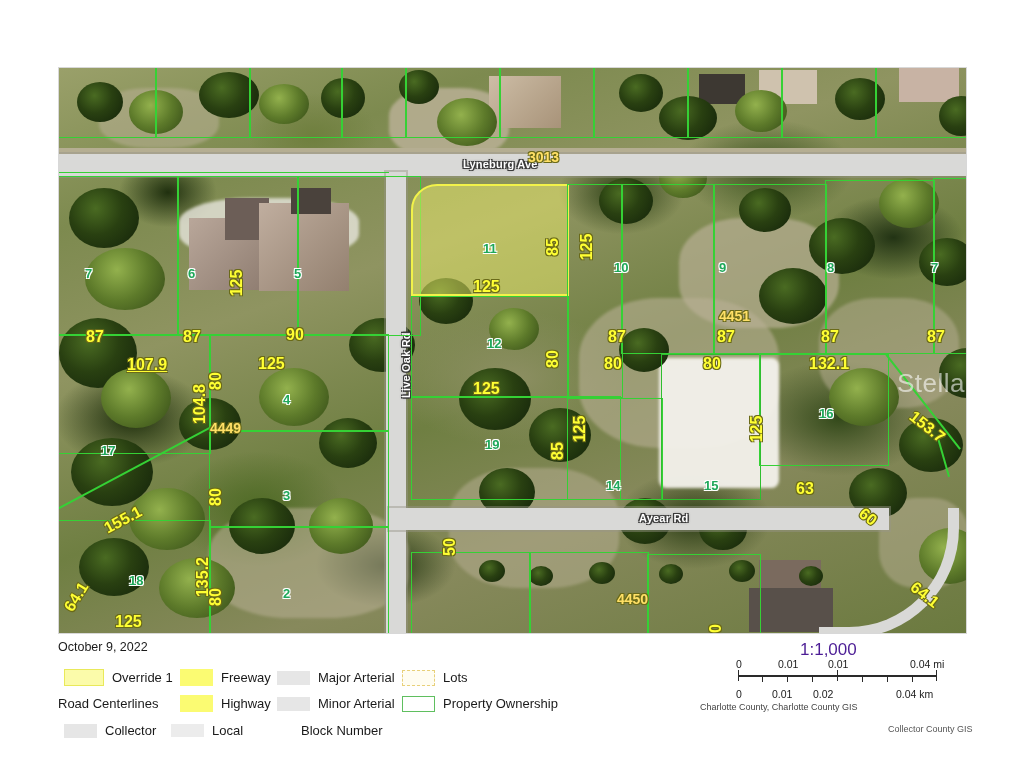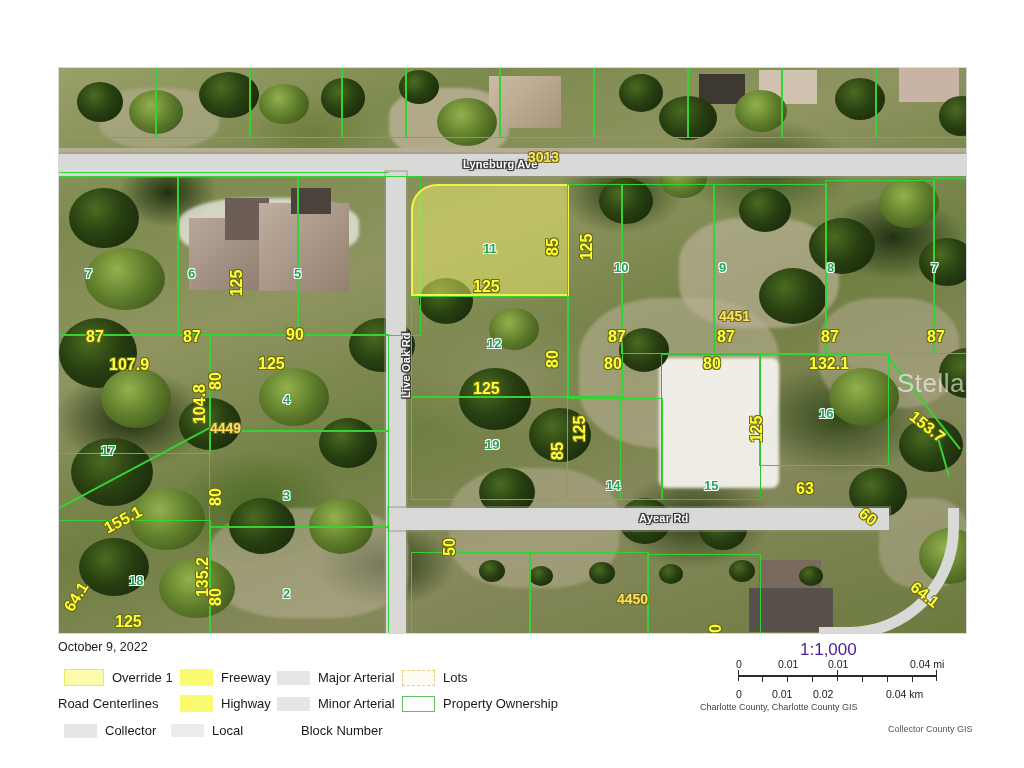--- a/index.html
+++ b/index.html
@@ -307,21 +307,21 @@
     <div class="lot-num" style="left:760px;top:338px;">16</div>
 
     <div class="dim blk" style="left:469px;top:81px;">3013</div>
     <div class="dim blk" style="left:660px;top:240px;">4451</div>
     <div class="dim blk" style="left:558px;top:523px;">4450</div>
     <div class="dim blk" style="left:151px;top:352px;">4449</div>
 
     <div class="dim" style="left:27px;top:260px;">87</div>
     <div class="dim" style="left:124px;top:260px;">87</div>
     <div class="dim" style="left:227px;top:258px;">90</div>
-    <div class="dim" style="left:50px;top:288px;">107.9</div>
+    <div class="dim" style="left:68px;top:288px;text-decoration:underline;">107.9</div>
     <div class="dim rot90" style="left:165px;top:206px;">125</div>
     <div class="dim" style="left:199px;top:287px;">125</div>
     <div class="dim rot90" style="left:121px;top:327px;">104.8</div>
     <div class="dim rot90" style="left:148px;top:304px;">80</div>
     <div class="dim rot90" style="left:148px;top:420px;">80</div>
     <div class="dim rot90" style="left:148px;top:520px;">80</div>
     <div class="dim rot-d" style="left:44px;top:443px;">155.1</div>
     <div class="dim rot90" style="left:124px;top:500px;">135.2</div>
     <div class="dim rot-d2" style="left:2px;top:520px;">64.1</div>
     <div class="dim" style="left:56px;top:545px;">125</div>
@@ -408,20 +408,20 @@
     <div class="sc-minor" style="left:112px;"></div>
     <div class="sc-major" style="left:137px;"></div>
     <div class="sc-minor" style="left:162px;"></div>
     <div class="sc-minor" style="left:187px;"></div>
     <div class="sc-minor" style="left:212px;"></div>
     <div class="sc-major" style="left:236px;"></div>
 
     <div class="sc-tick-lbl" style="left:36px;top:48px;">0</div>
     <div class="sc-tick-lbl" style="left:72px;top:48px;">0.01</div>
     <div class="sc-tick-lbl" style="left:113px;top:48px;">0.02</div>
-    <div class="sc-tick-lbl" style="left:186px;top:48px;">0.04 km</div>
+    <div class="sc-tick-lbl" style="left:196px;top:48px;">0.04 km</div>
 
     <div id="sc-credit">Charlotte County, Charlotte County GIS</div>
   </div>
 
   <div id="gis-credit">Collector County GIS</div>
 
 </div>
 
 </body></html>

